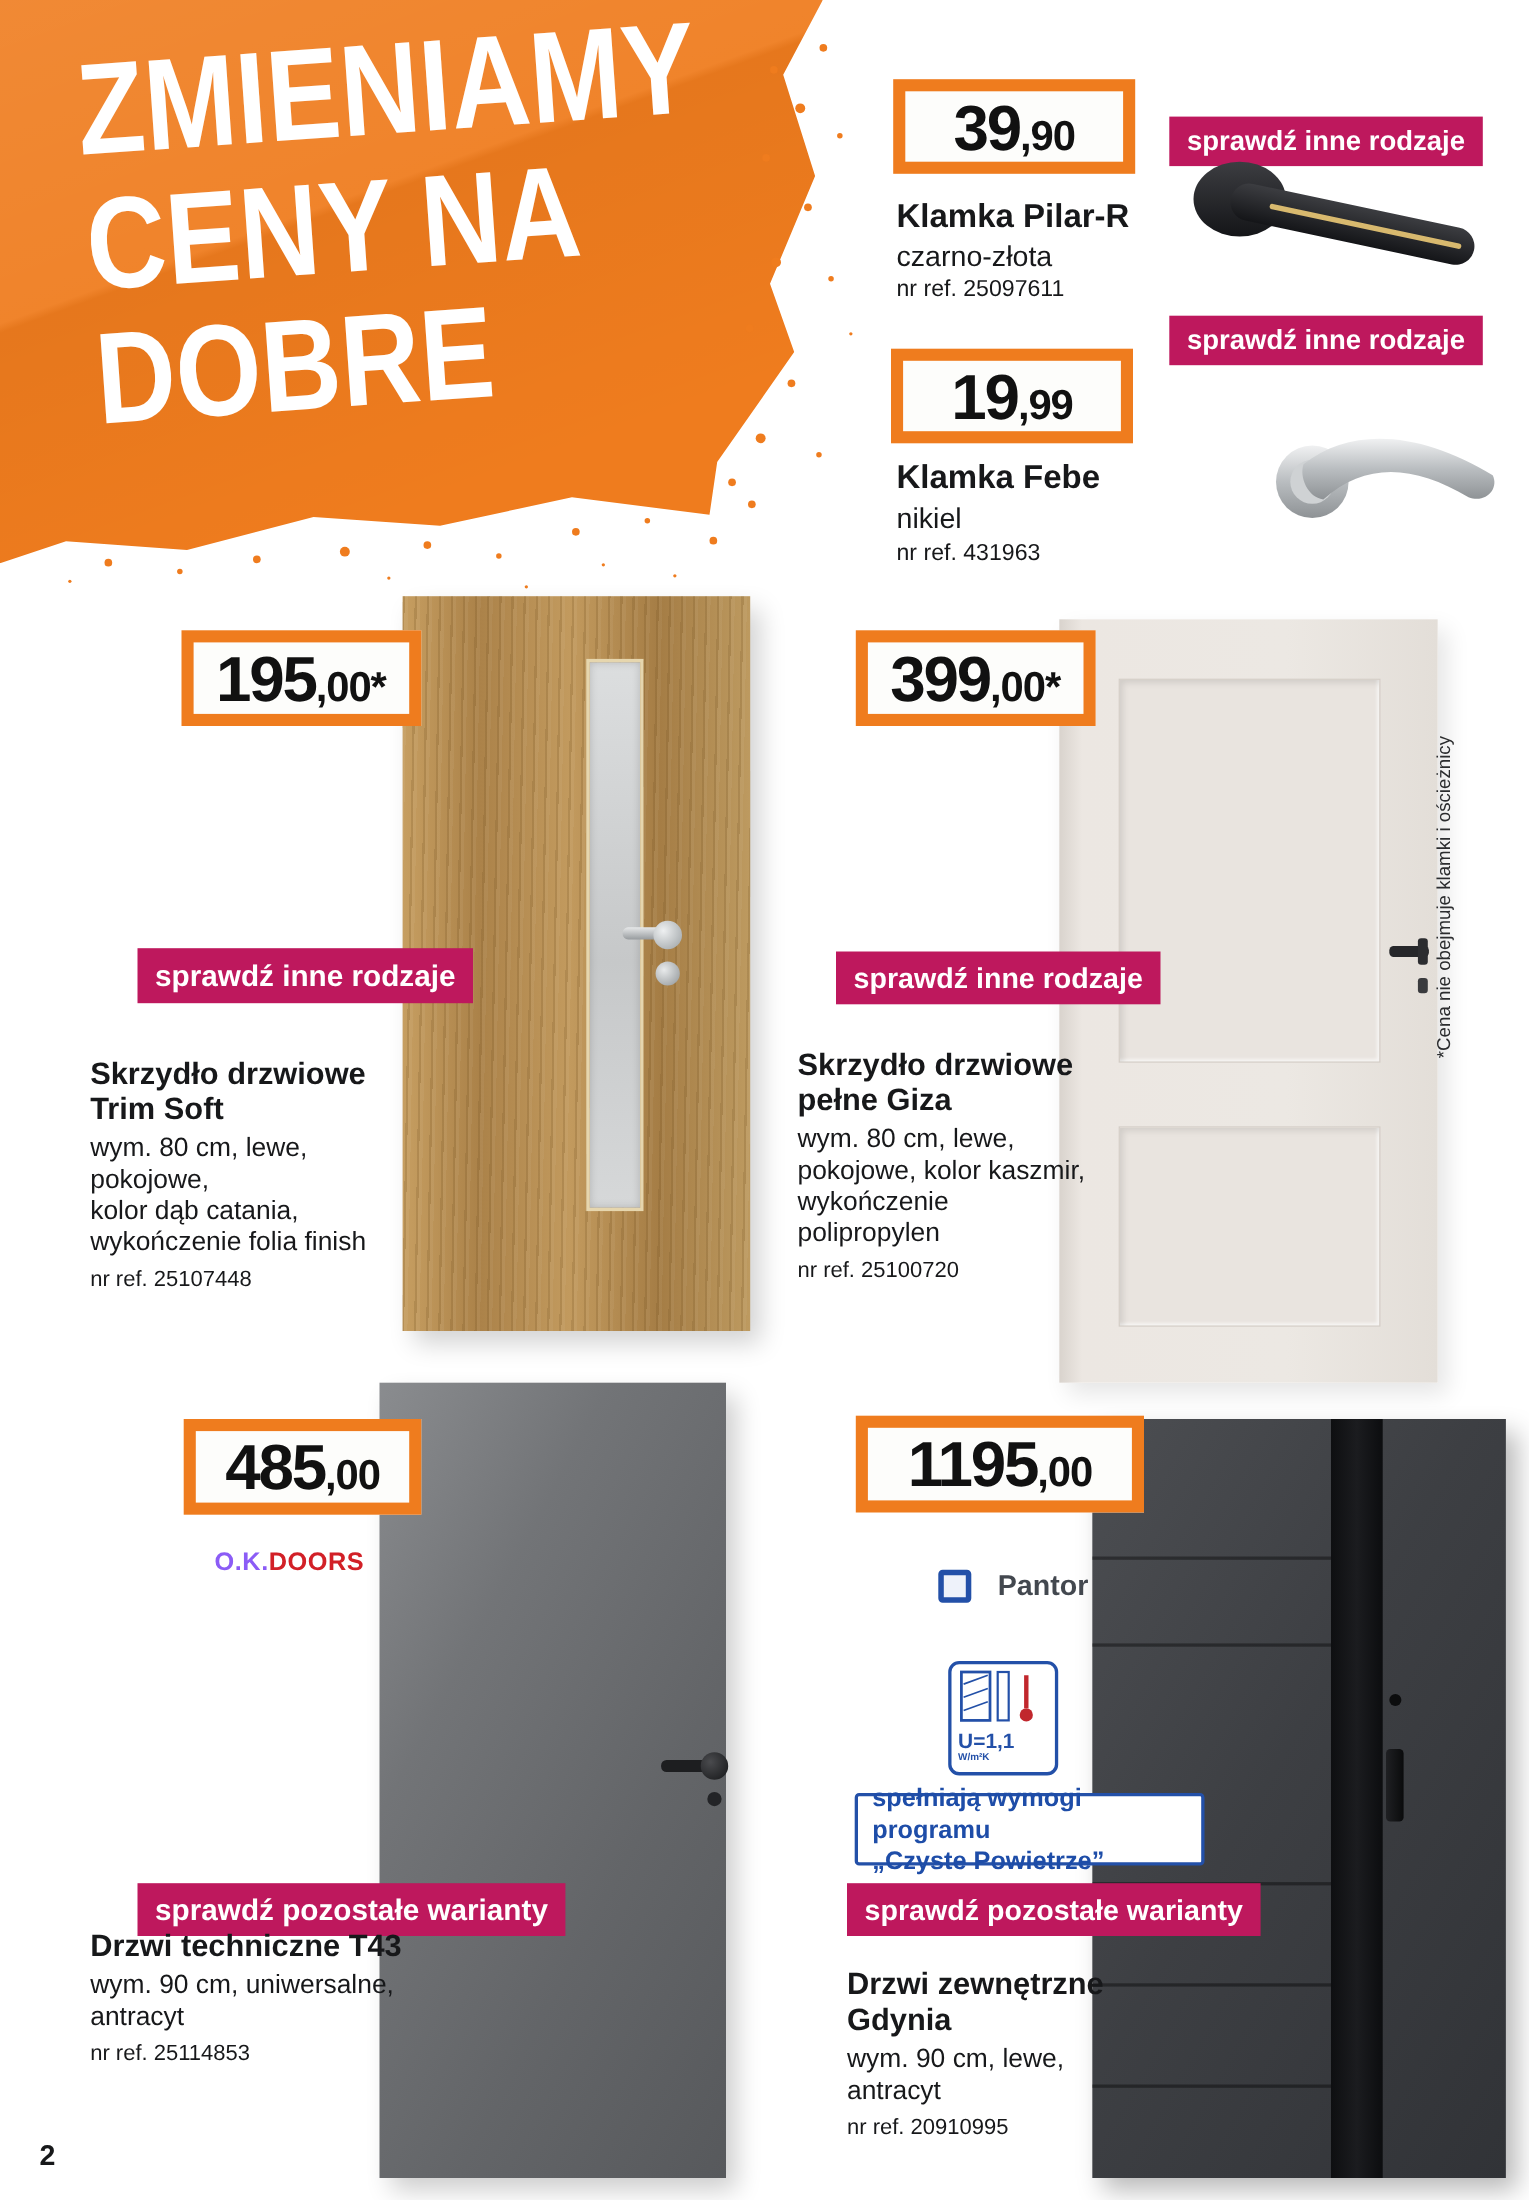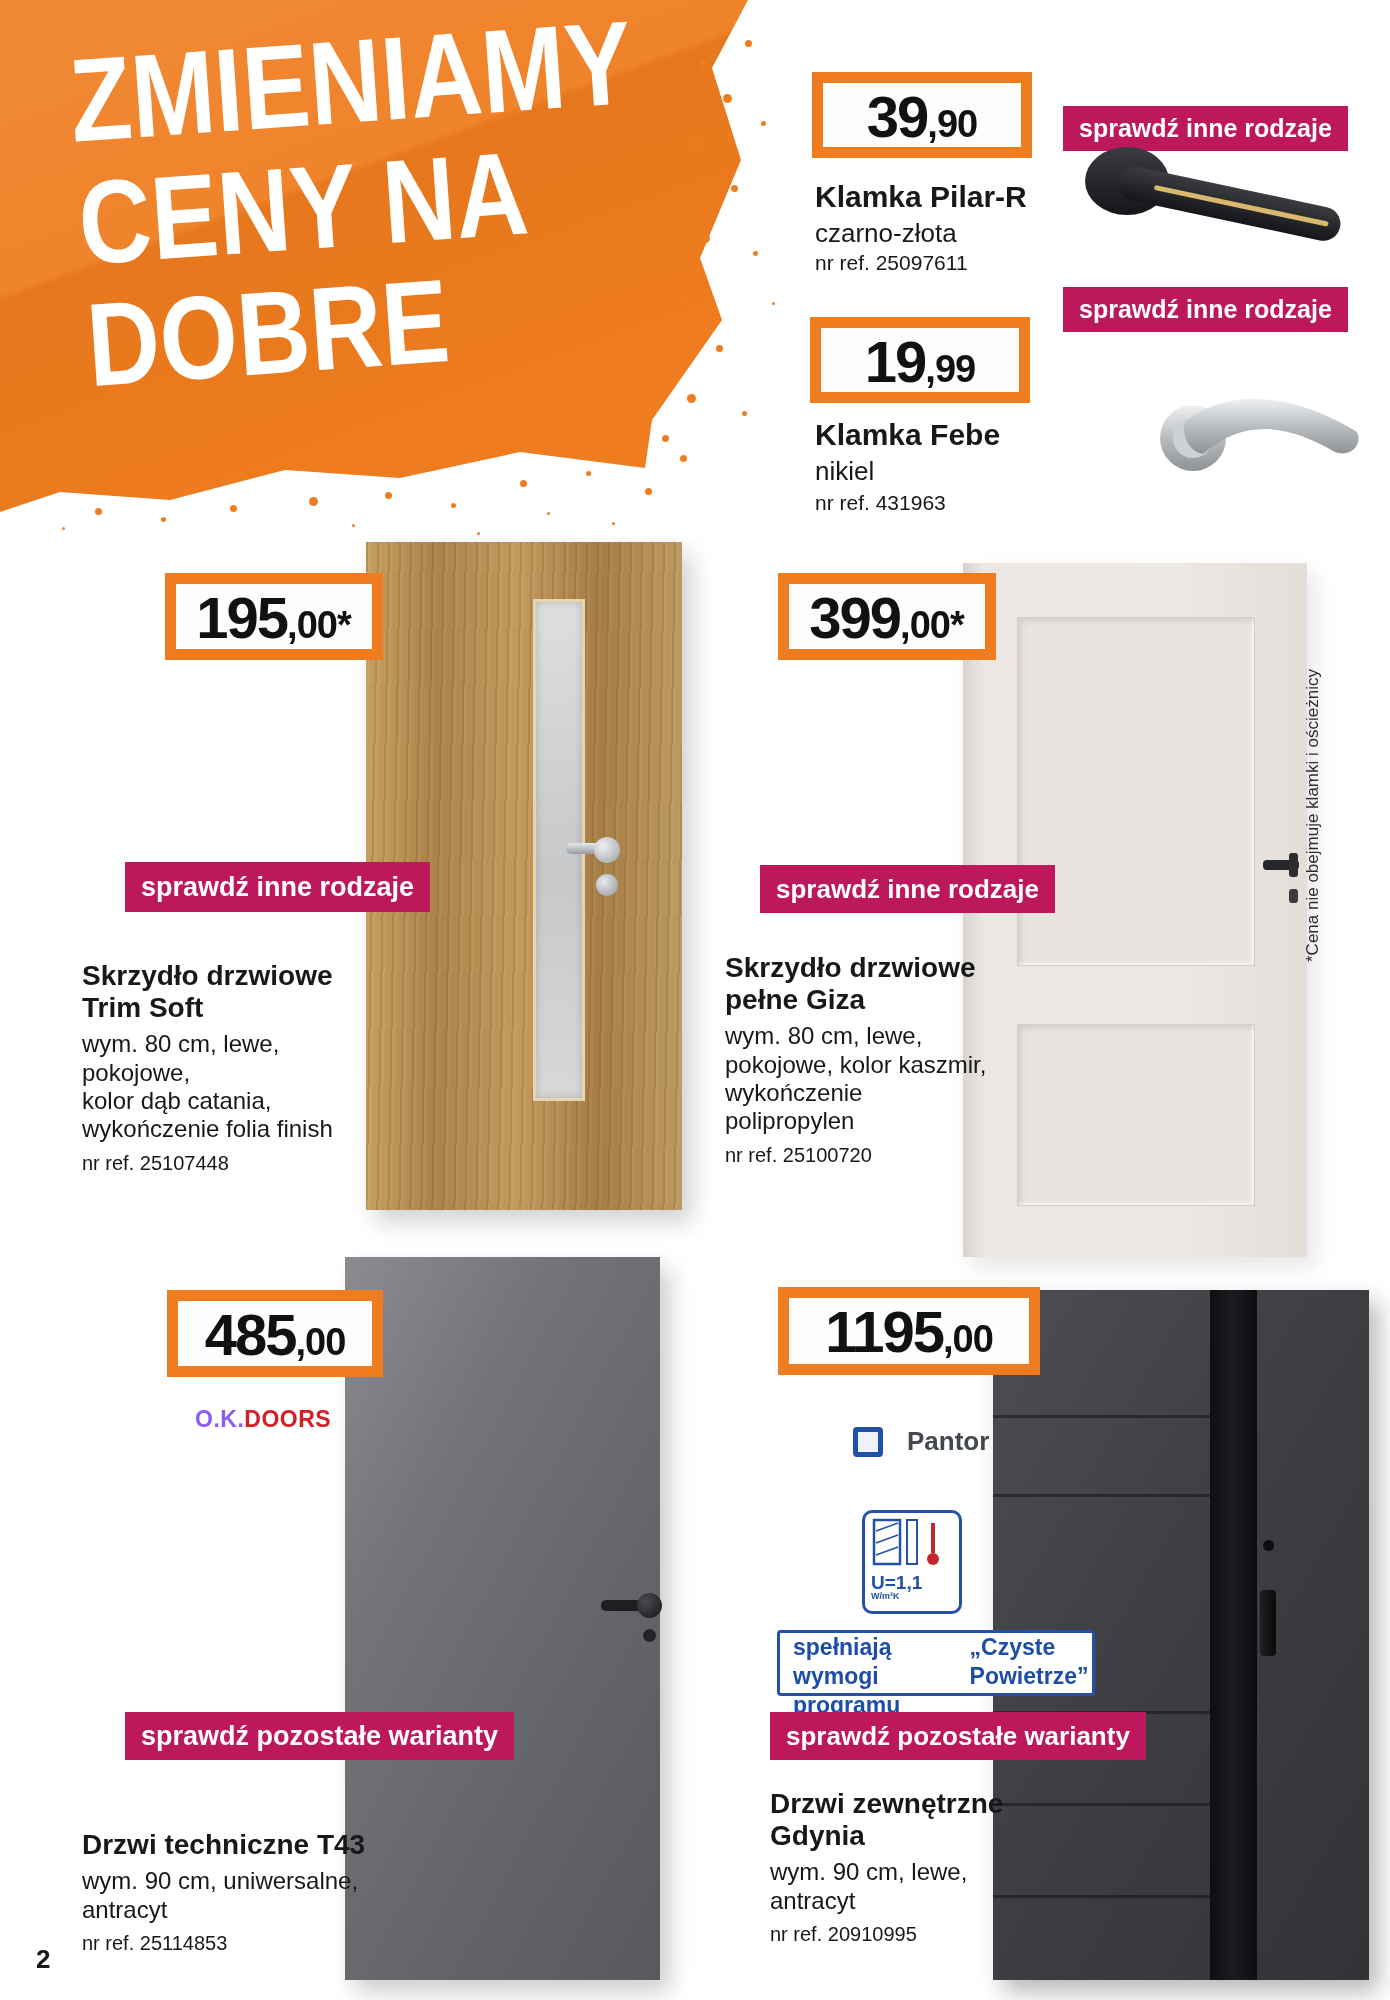--- a/index.html
+++ b/index.html
@@ -88,21 +88,21 @@
   .ok-red{color:#d22027;}
   .pantor{position:absolute;left:853px;top:1426px;display:flex;align-items:center;gap:24px;}
   .pantor-ico{width:20px;height:20px;border:5px solid #2350a8;border-radius:4px;background:#eef2fa;}
   .pantor-txt{font-size:26px;font-weight:700;color:#43484f;}
   .uicon{position:absolute;left:862px;top:1510px;width:100px;height:104px;background:#ffffff;
          border:3px solid #2350a8;border-radius:10px;box-sizing:border-box;padding:4px 6px 2px 6px;}
   .u-label{font-size:19px;font-weight:800;color:#2350a8;line-height:1;margin-top:2px;}
   .u-sub{font-size:9px;font-weight:700;color:#2350a8;line-height:1;}
   .badge{position:absolute;left:777px;top:1630px;width:318px;height:66px;background:#ffffff;
          border:3px solid #2350a8;border-radius:4px;box-sizing:border-box;
-         display:flex;flex-direction:row;justify-content:center;padding-left:13px;}
+         display:flex;flex-direction:column;justify-content:center;padding-left:13px;}
   .badge div{font-size:23px;font-weight:700;color:#1e4da8;line-height:1.25;}
 
   .footnote-v{position:absolute;left:1303px;top:652px;height:310px;width:30px;
          writing-mode:vertical-rl;transform:rotate(180deg);font-size:17px;color:#2b2c2e;white-space:nowrap;}
   .pagenum{position:absolute;left:36px;top:1944px;font-size:26px;font-weight:800;color:#17181a;}
 </style>
 </head>
 <body>
 
 <div class="page">
@@ -214,21 +214,21 @@
     <div class="door3-key"></div>
   </div>
   <div class="pricebox" style="left:167px;top:1290px;width:194px;height:65px;">
     <span class="p-int">485</span>
       <span class="p-dec">,00</span>
   </div>
   <div class="okdoors">
     <span class="ok-black">O.K.</span><span class="ok-red">DOORS</span>
   </div>
   <div class="btn" style="left:125px;top:1712px;height:48px;font-size:27px;">sprawdź pozostałe warianty</div>
-  <div class="abs" style="left:82px;top:1829px;">
+  <div class="abs" style="left:82px;top:1753px;">
     <div class="desc-title">Drzwi techniczne T43</div>
     <div class="desc-line" style="margin-top:6px;">wym. 90 cm, uniwersalne,</div>
     <div class="desc-line">antracyt</div>
     <div class="desc-ref">nr ref. 25114853</div>
   </div>
 
   <div class="door4">
     <div class="door4-stripe"></div>
     <div class="groove" style="top:125px;"></div>
     <div class="groove" style="top:204px;"></div>

